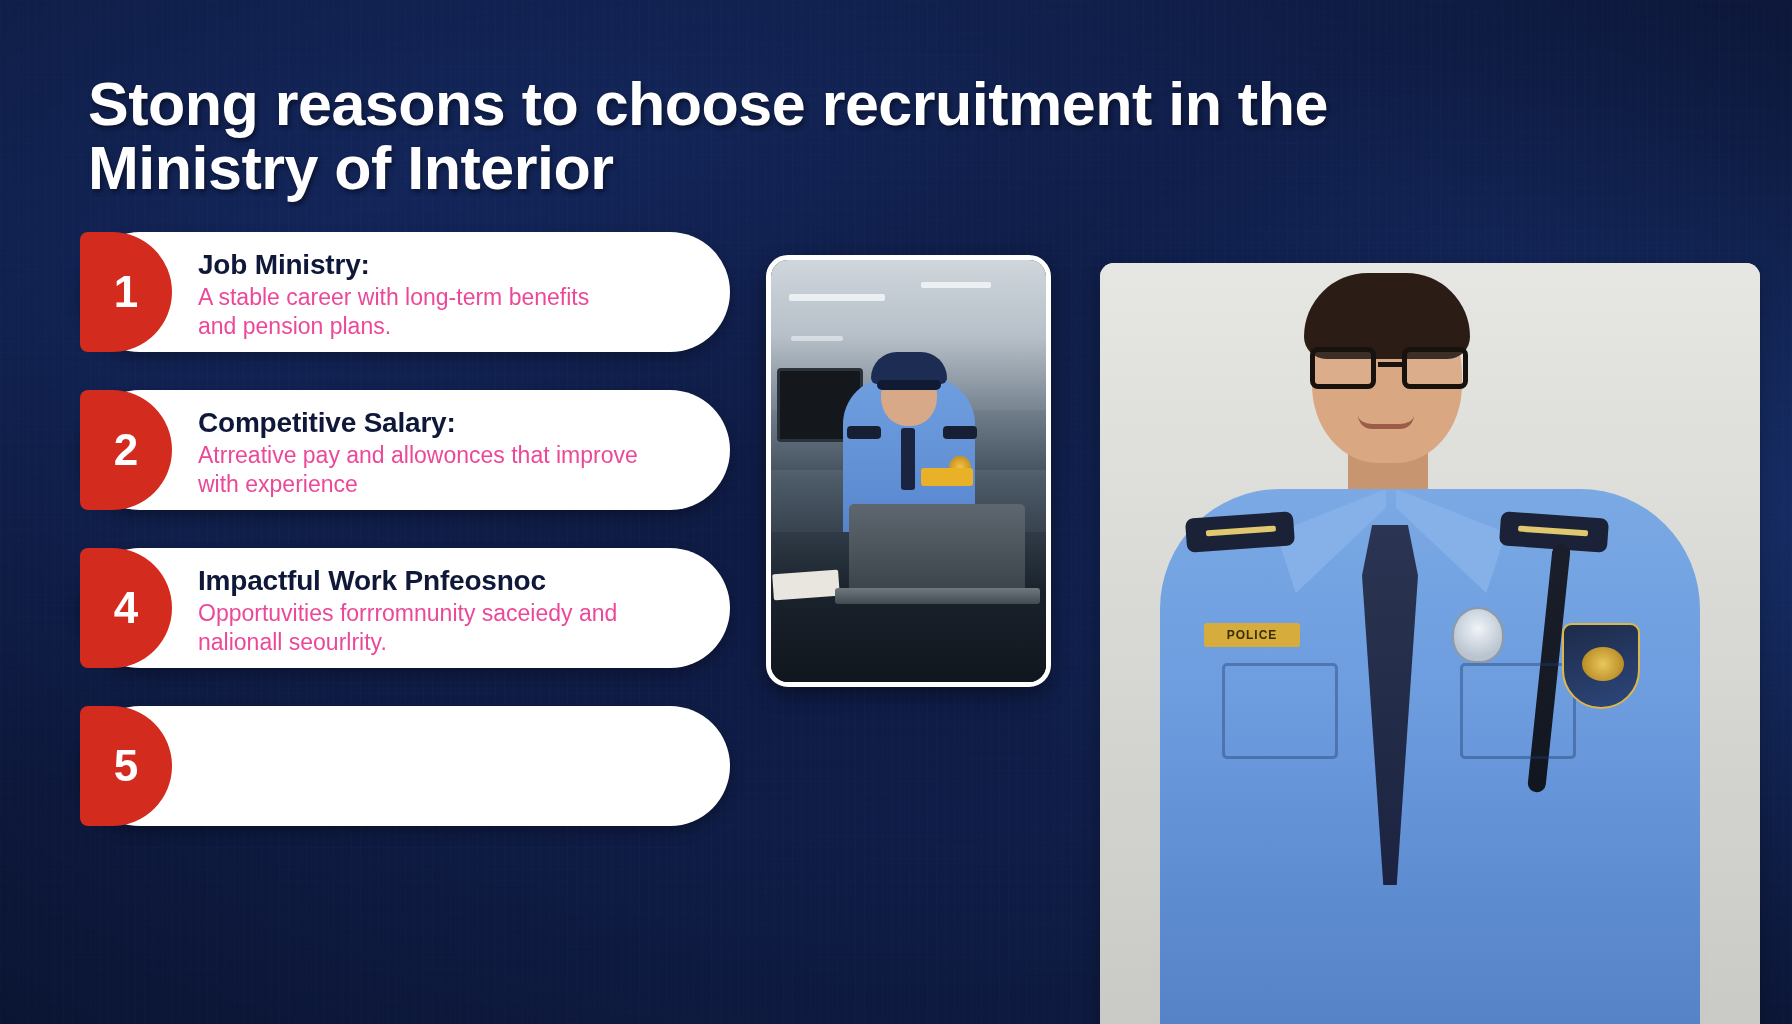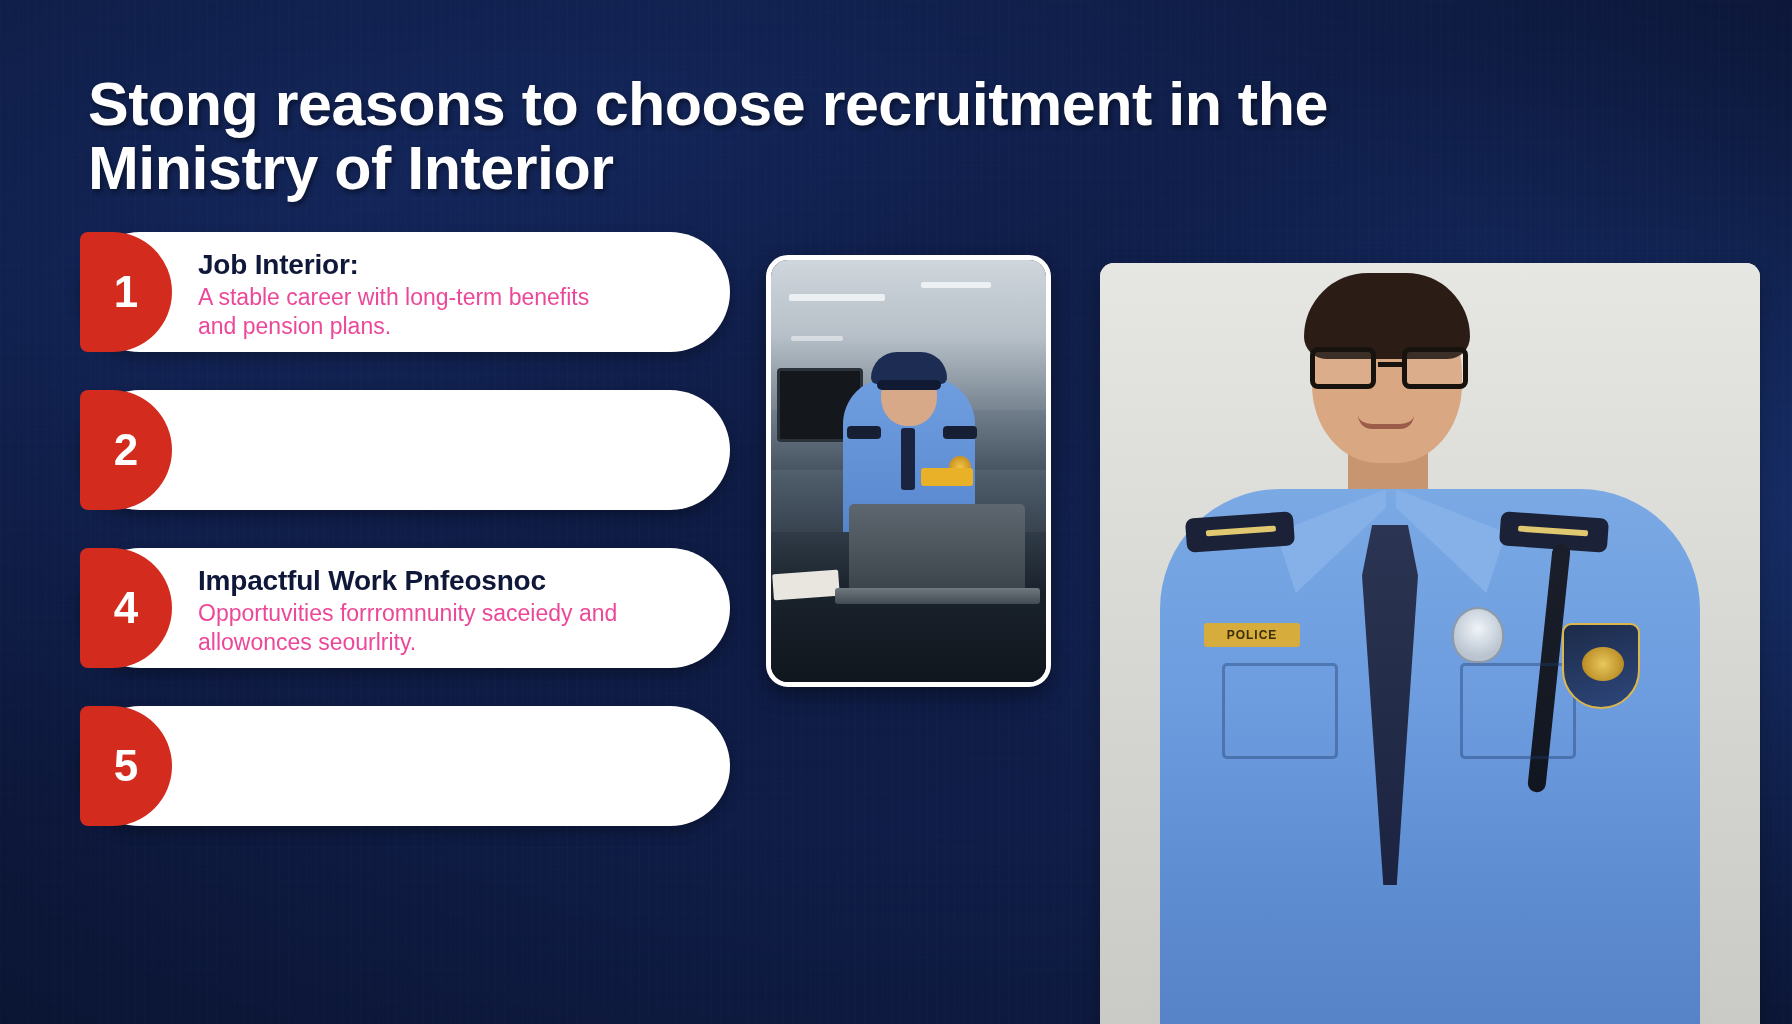--- a/index.html
+++ b/index.html
@@ -315,38 +315,43 @@
 
 <h1 id="title">Stong reasons to choose recruitment in the
 Ministry of Interior</h1>
 
 <div id="reason-list">
 
   <div class="reason-card">
     <div class="card-bg"></div>
     <div class="badge">1</div>
     <div class="card-text">
-      <div class="card-title">Job Interior:</div>
+      <div class="card-title">Job Ministry:</div>
       <div class="card-body">A stable career with long-term benefits
 and pension plans.</div>
     </div>
   </div>
 
   <div class="reason-card">
     <div class="card-bg"></div>
     <div class="badge">2</div>
+    <div class="card-text">
+      <div class="card-title">Competitive Salary:</div>
+      <div class="card-body">Atrreative pay and allowonces that improve
+with experience</div>
+    </div>
   </div>
 
   <div class="reason-card">
     <div class="card-bg"></div>
     <div class="badge">4</div>
     <div class="card-text">
       <div class="card-title">Impactful Work Pnfeosnoc</div>
       <div class="card-body">Opportuvities forrromnunity saceiedy and
-allowonces seourlrity.</div>
+nalionall seourlrity.</div>
     </div>
   </div>
 
   <div class="reason-card">
     <div class="card-bg"></div>
     <div class="badge">5</div>
   </div>
 
 </div>
 

